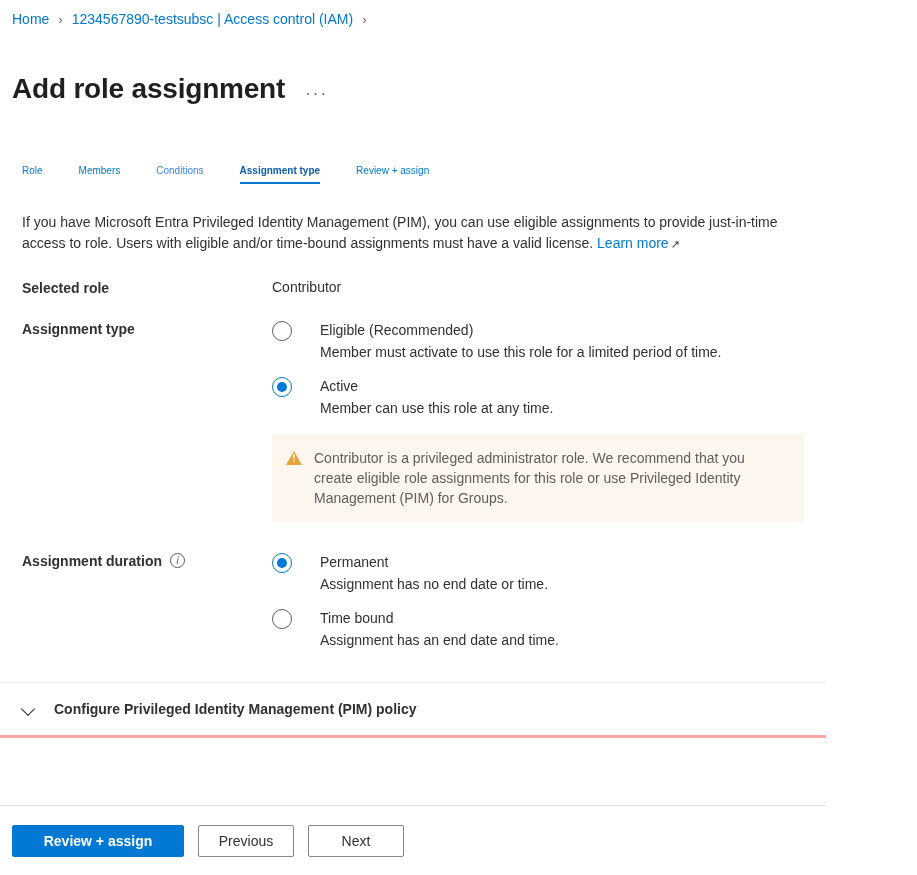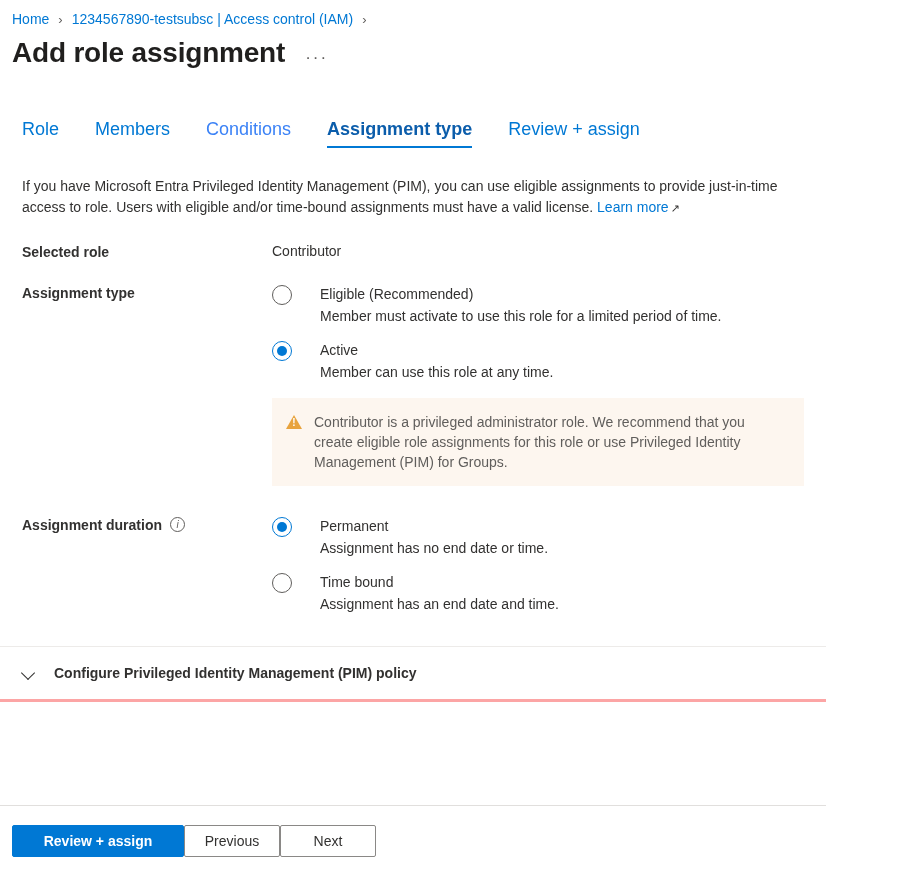--- a/index.html
+++ b/index.html
@@ -37,20 +37,21 @@
     color: #605e5c;
     margin: 0 9px;
     font-size: 13px;
   }
 
   
   .title-row {
     display: flex;
     align-items: center;
     padding: 6px 0 0 12px;
+    margin-top: 36px;
   }
   .page-title {
     font-size: 28px;
     font-weight: 600;
     color: #201f1e;
     letter-spacing: -0.2px;
     line-height: 34px;
   }
   .ellipsis-btn {
     margin-left: 20px;
@@ -64,21 +65,21 @@
 
   
   .tabs {
     display: flex;
     align-items: flex-end;
     padding-left: 22px;
     margin-top: 44px;
     height: 34px;
   }
   .tab {
-    font-size: 18px;
+    font-size: 10px;
     color: #0078d4;
     padding: 0 0 8px 0;
     margin-right: 36px;
     cursor: pointer;
     position: relative;
     white-space: nowrap;
   }
   .tab.disabled { color: #3b82f6; cursor: default; }
   .tab.active {
     color: #0b5dab;
@@ -290,21 +291,21 @@
     border-radius: 2px;
   }
   .btn.primary {
     background: #0078d4;
     border-color: #0078d4;
     color: #ffffff;
     font-weight: 600;
     min-width: 172px;
     height: 32px;
   }
-  .btn + .btn { margin-left: 0; text-align: center; }
+  .btn + .btn { margin-left: 14px; text-align: center; }
   .btn-gap-a { margin-left: 28px; }
   .btn-gap-b { margin-left: 24px; }
 </style>
 </head>
 <body>
 
 <div class="page">
 
   <div class="breadcrumb">
     <a>Home</a>

